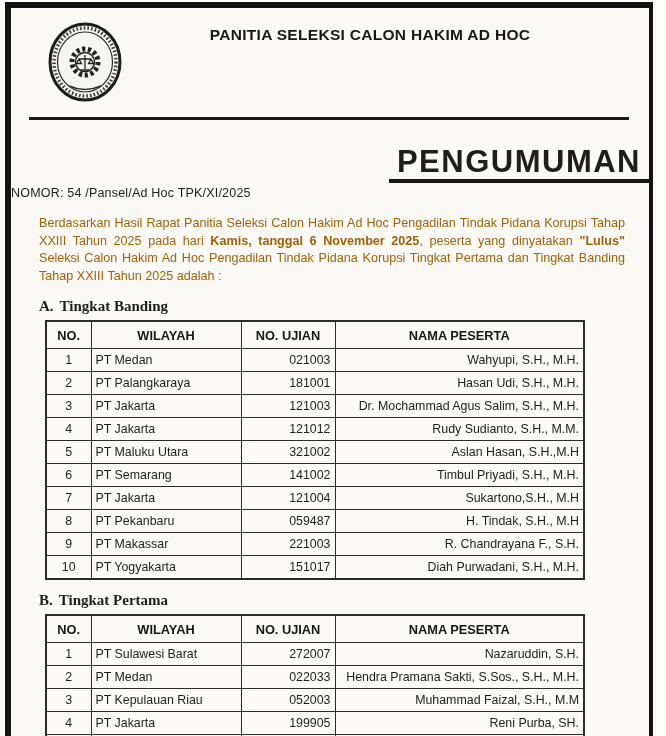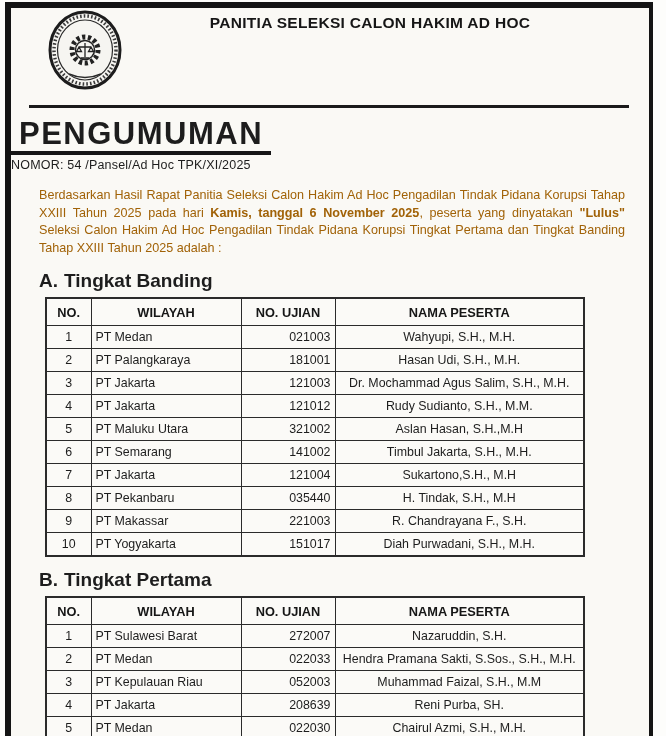--- a/index.html
+++ b/index.html
@@ -8,59 +8,59 @@
     background:#fdfdfb; color:#1d1d1d;
     font-family:"Liberation Sans", sans-serif;
     -webkit-font-smoothing:antialiased;
   }
   .page {
     position:absolute; left:5px; top:2px; right:13px; bottom:0;
     border:6px solid #141414; border-right-width:4px; border-bottom:none;
     background:#faf9f5; box-sizing:border-box;
   }
   
-  .header-row { display:flex; align-items:flex-start; padding:0 14px 0 34px; }
+  .header-row { display:flex; align-items:flex-start; padding:12px 14px 0 34px; }
   .logo { width:80px; flex:0 0 80px; }
   .org-block {
     flex:1; text-align:center; padding-top:5px; padding-right:20px;
     font-weight:bold; font-size:15.5px; line-height:20px; letter-spacing:.3px;
     color:#161616;
   }
   .rule { height:3px; background:#1a1a1a; margin:9px 20px 0 18px; }
   
-  .title-wrap { text-align:left; margin-top:9px; }
+  .title-wrap { text-align:right; margin-top:25px; }
   .title {
     display:inline-block; font-size:31px; font-weight:bold; letter-spacing:1.5px;
     border-bottom:4px solid #161616; padding:0 8px 0px; line-height:34px;
   }
   .number { text-align:left; font-size:12.5px; margin-top:3px; letter-spacing:.2px; }
   
   .intro {
     margin:15px 24px 0 28px; font-size:12.6px; line-height:17.5px;
     text-align:justify; color:#a16207;
   }
   .intro .b { font-weight:bold; }
   
-  .section-heading { margin:13px 0 5px 28px; font-size:19px; font-weight:bold; }
+  .section-heading { margin:13px 0 5px 28px; font-size:15px; font-weight:bold;font-family:Liberation Serif, serif; }
   .section-heading .sp { display:inline-block; width:6px; }
   table.roster {
     border-collapse:collapse; margin-left:34px; width:540px;
     table-layout:fixed; background:#fbfaf7;
   }
   table.roster, table.roster th, table.roster td { border:1px solid #2b2b2b; }
   table.roster { border-width:2px; }
   table.roster th {
     font-size:12.8px; font-weight:bold; height:24px; text-align:center;
     padding:1px 2px; color:#161616;
   }
   table.roster td { font-size:12.4px; height:20px; padding:1px 4px; white-space:nowrap; overflow:hidden; }
   td.c-no   { text-align:center; }
   td.c-wil  { text-align:left; padding-left:10px; }
   td.c-uji  { text-align:right; }
-  td.c-nama { text-align:center; padding-left:6px; }
+  td.c-nama { text-align:right; padding-left:6px; }
   .sec-b { margin-top:12px; }
 </style>
 </head>
 <body>
 
 <div class="page">
 
   <div class="header-row">
     <div class="logo">
       <svg width="80" height="84" viewBox="0 0 80 84">
@@ -138,34 +138,34 @@
           <td class="c-no">5</td>
           <td class="c-wil">PT Maluku Utara</td>
           <td class="c-uji">321002</td>
           <td class="c-nama">Aslan Hasan, S.H.,M.H</td>
         </tr>
 
         <tr>
           <td class="c-no">6</td>
           <td class="c-wil">PT Semarang</td>
           <td class="c-uji">141002</td>
-          <td class="c-nama">Timbul Jakarta, S.H., M.H.</td>
+          <td class="c-nama">Timbul Priyadi, S.H., M.H.</td>
         </tr>
 
         <tr>
           <td class="c-no">7</td>
           <td class="c-wil">PT Jakarta</td>
           <td class="c-uji">121004</td>
           <td class="c-nama">Sukartono,S.H., M.H</td>
         </tr>
 
         <tr>
           <td class="c-no">8</td>
           <td class="c-wil">PT Pekanbaru</td>
-          <td class="c-uji">035440</td>
+          <td class="c-uji">059487</td>
           <td class="c-nama">H. Tindak, S.H., M.H</td>
         </tr>
 
         <tr>
           <td class="c-no">9</td>
           <td class="c-wil">PT Makassar</td>
           <td class="c-uji">221003</td>
           <td class="c-nama">R. Chandrayana F., S.H.</td>
         </tr>
 
@@ -214,21 +214,21 @@
         <tr>
           <td class="c-no">3</td>
           <td class="c-wil">PT Kepulauan Riau</td>
           <td class="c-uji">052003</td>
           <td class="c-nama">Muhammad Faizal, S.H., M.M</td>
         </tr>
 
         <tr>
           <td class="c-no">4</td>
           <td class="c-wil">PT Jakarta</td>
-          <td class="c-uji">208639</td>
+          <td class="c-uji">199905</td>
           <td class="c-nama">Reni Purba, SH.</td>
         </tr>
 
         <tr>
           <td class="c-no">5</td>
           <td class="c-wil">PT Medan</td>
           <td class="c-uji">022030</td>
           <td class="c-nama">Chairul Azmi, S.H., M.H.</td>
         </tr>
 

